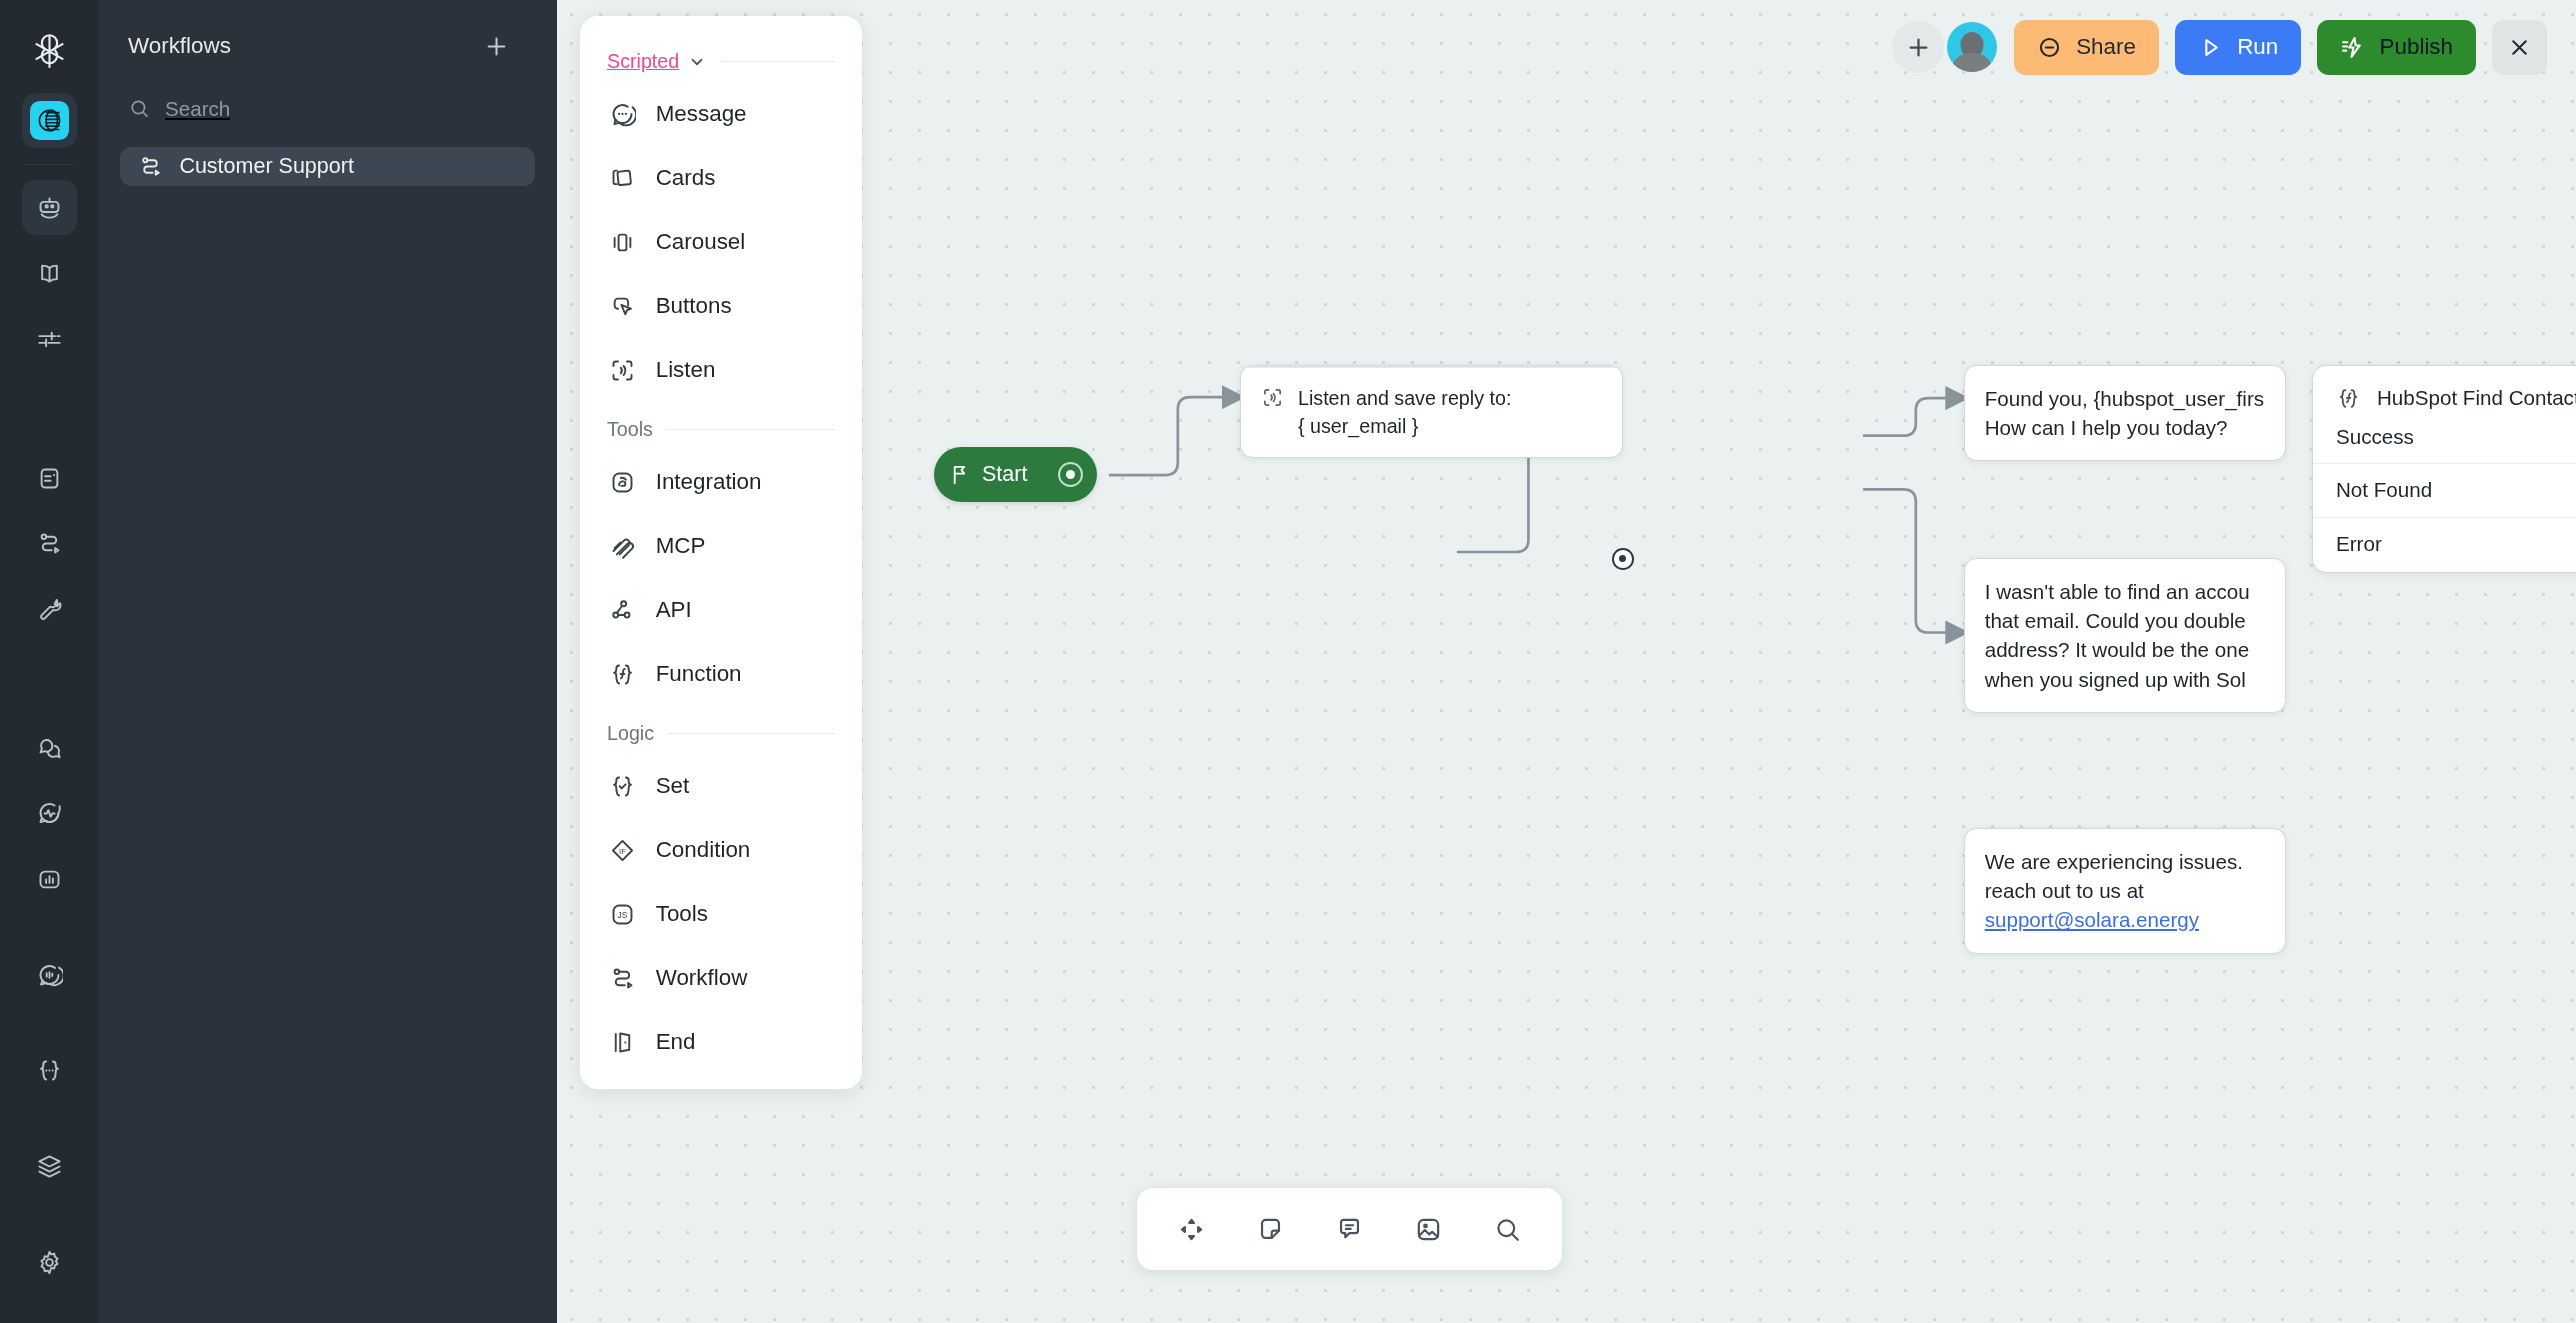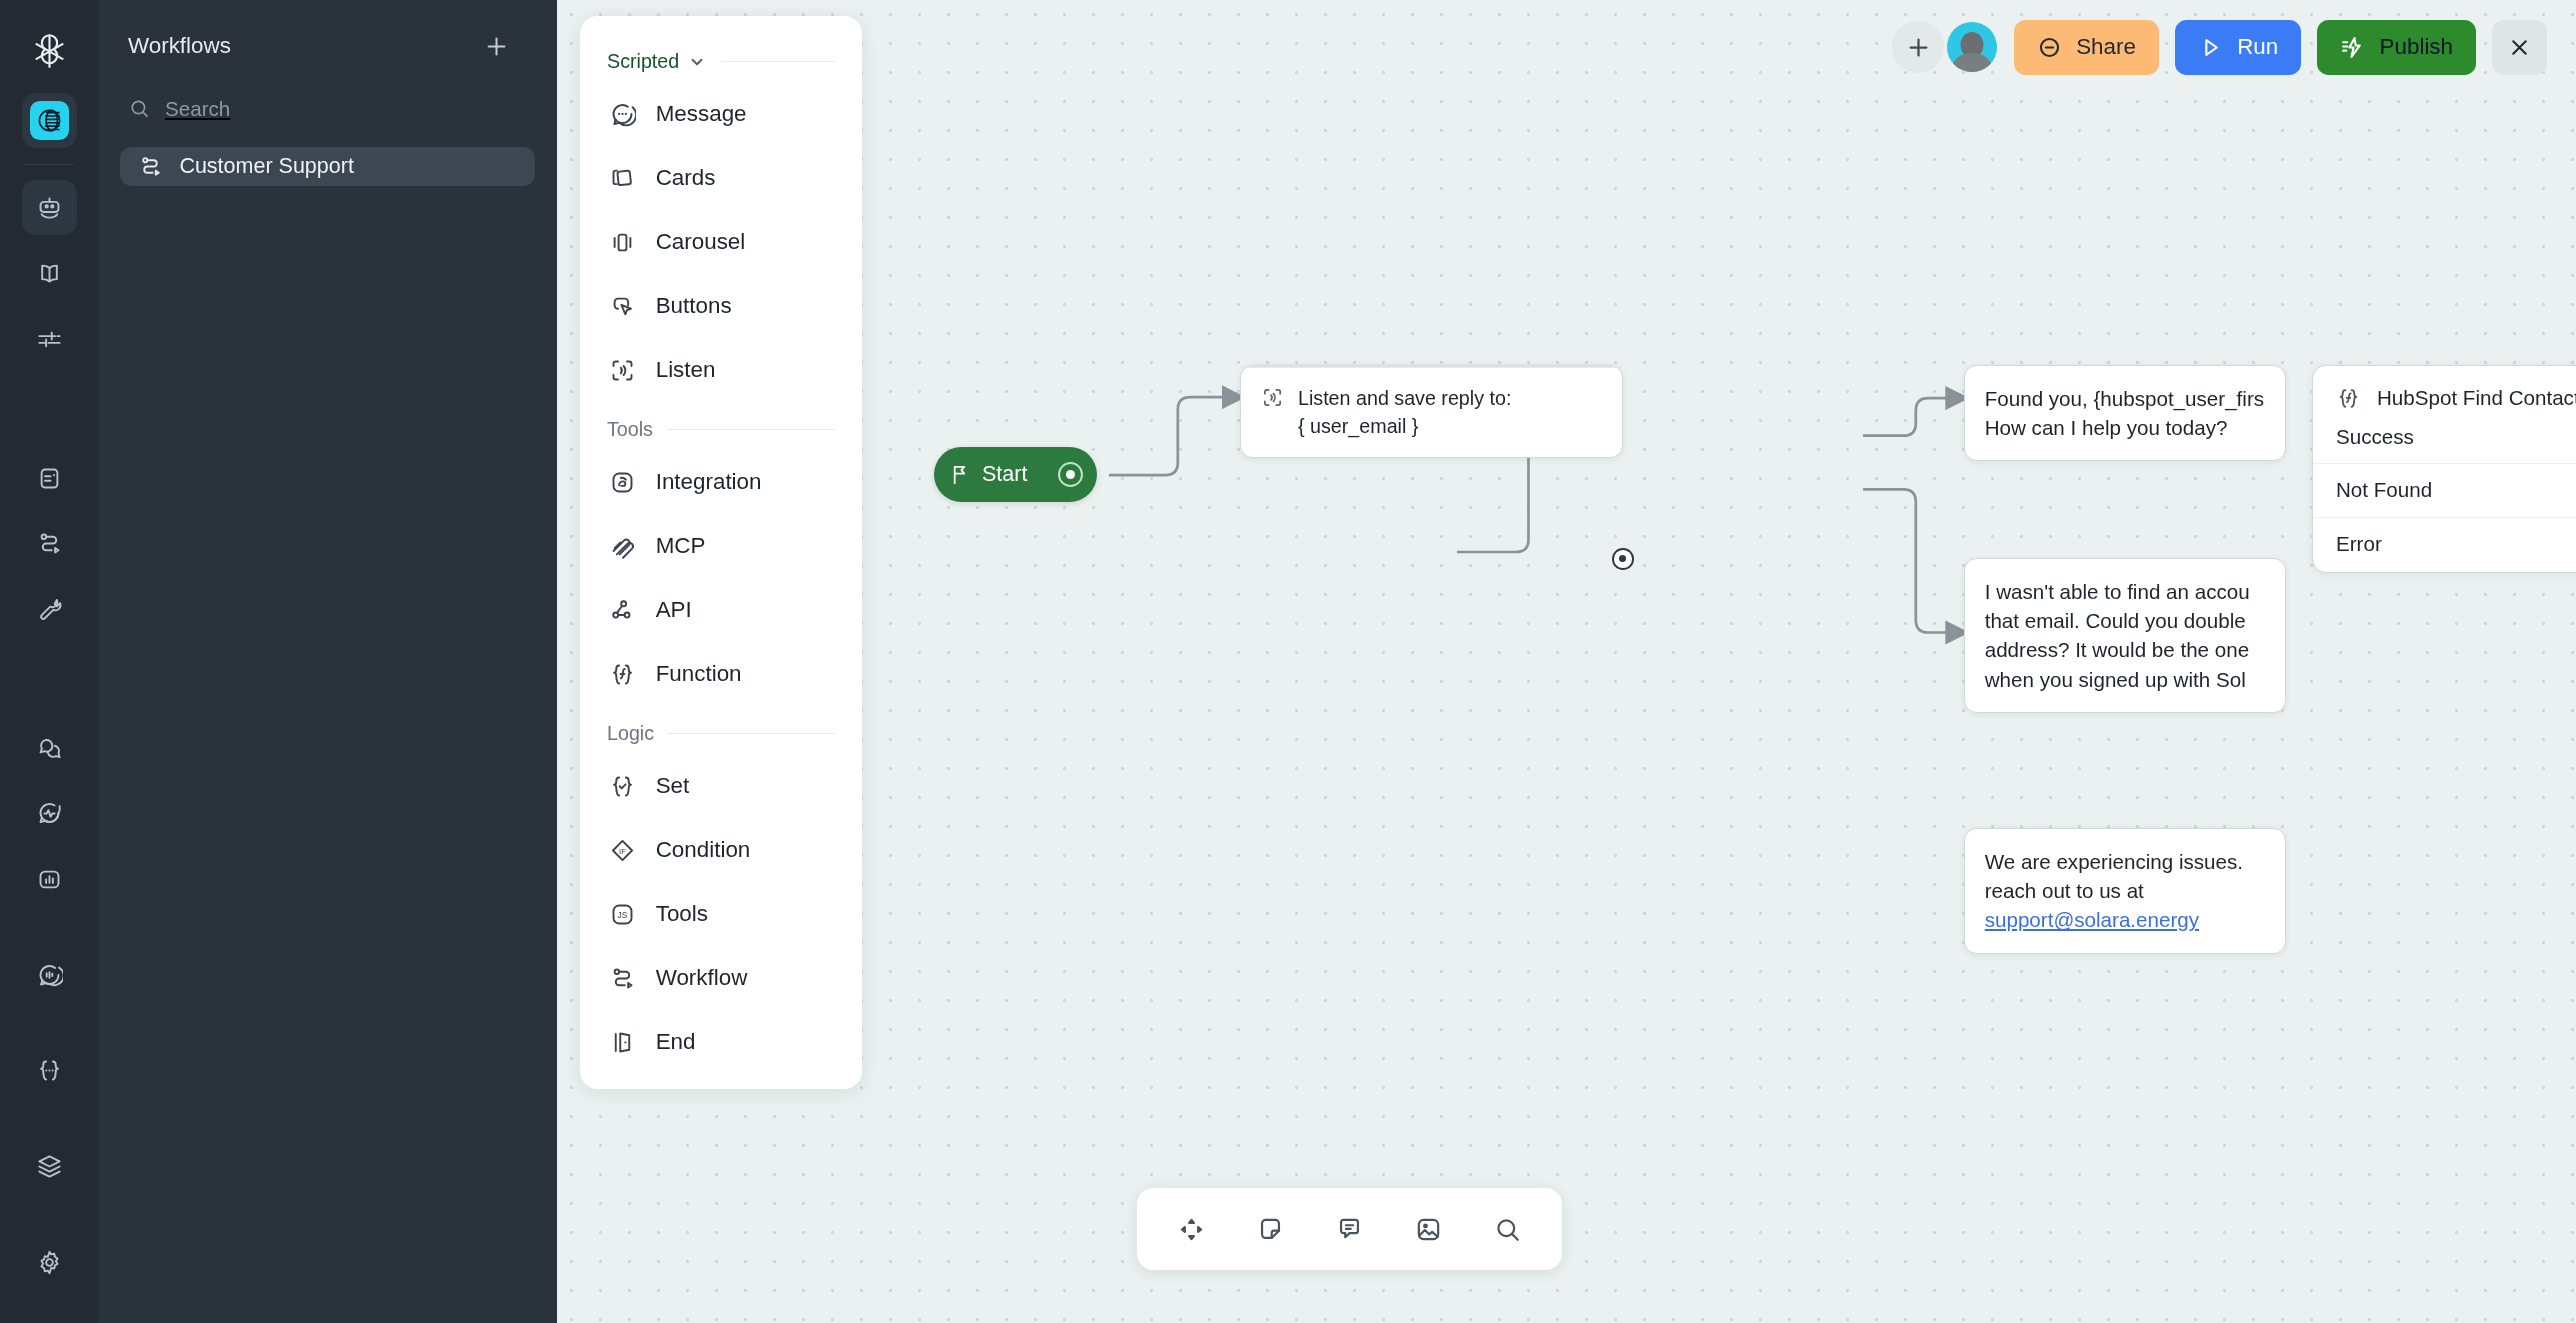--- a/index.html
+++ b/index.html
@@ -91,22 +91,22 @@
     width: 282px; height: 1073px;
     background: #fff; border-radius: 18px;
     box-shadow: 0 3.6px 19.7px rgba(20,40,60,.09);
     padding: 18px 0 19.7px 0;
   }
   .pal-group {
     display: flex; align-items: center; gap: 14.3px;
     padding: 16px 27px 9px 27px;
   }
   .pal-group-label { color: #6b7680; font-size: 19.7px; white-space: nowrap; }
-  .pal-group-label.link { cursor: pointer; color:#14532d; display:flex;
-    align-items:center; gap:9px; }
+  .pal-group-label.link { cursor: pointer; color:#ec4899; display:flex;
+    align-items:center; gap:9px;text-decoration:underline; }
   .pal-group-line { flex: 1; height: 0.9px; background: #e6eaec; }
   .pal-group-label svg { width:18px; height:18px; stroke:#515c66; stroke-width:2.4;
     fill:none; stroke-linecap:round; stroke-linejoin:round;}
   .pal-item {
     display: flex; align-items: center; gap: 19.7px;
     height: 64px; padding: 0 29px; cursor: pointer;
   }
   .pal-item svg { width: 27px; height: 27px; stroke: #3b444d; fill: none;
     stroke-width: 1.7; stroke-linecap: round; stroke-linejoin: round; flex:none;}
   .pal-item span { color: #1d242b; font-size: 22.4px; }

